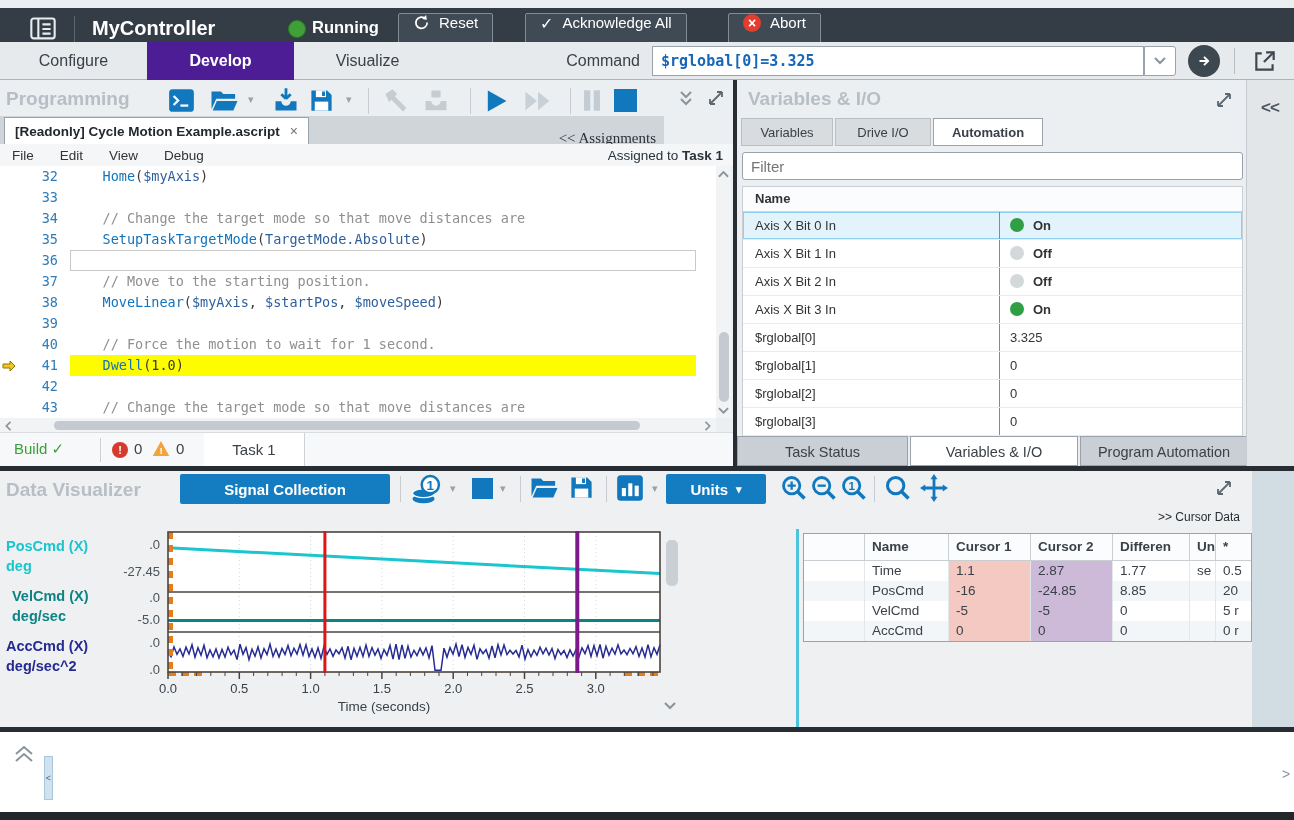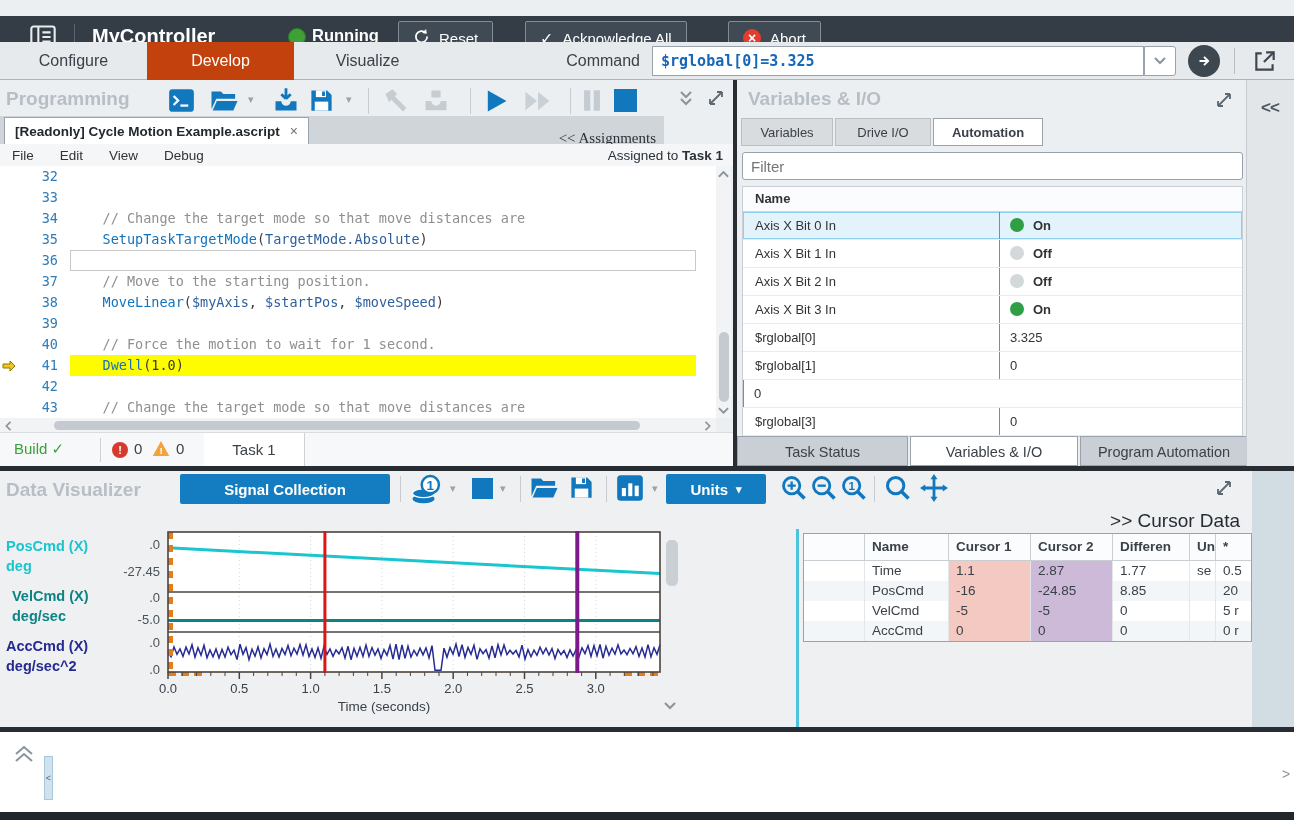--- a/index.html
+++ b/index.html
@@ -1,28 +1,28 @@
 <!DOCTYPE html>
 <html><head>
 <meta charset="utf-8">
 <style>
   html,body{margin:0;padding:0;background:#666;}
   .screen{position:relative;width:1294px;height:820px;background:#eceff1;overflow:hidden;
           font-family:"Liberation Sans",sans-serif;-webkit-font-smoothing:antialiased;}
   .abs{position:absolute;}
   
-  .topbar{left:0;top:16px;width:1294px;height:42px;background:#343d46;display:flex;align-items:center;}
+  .topbar{left:0;top:8px;width:1294px;height:42px;background:#343d46;display:flex;align-items:center;}
   .tb-title{font-size:20px;font-weight:bold;color:#fff;}
-  .tb-btn{display:flex;align-items:center;gap:9px;background:#3f4a54;border:1px solid #828c96;color:#fff;
+  .tb-btn{display:flex;align-items:flex-start;gap:9px;background:#3f4a54;border:1px solid #828c96;color:#fff;
           font-size:15px;height:32px;padding:0 14px;border-radius:2px;cursor:default;}
   .run-dot{width:16px;height:16px;border-radius:50%;background:#3fa037;border:1px solid #2d7a28;}
   
   .tabbar{left:0;top:42px;width:1294px;height:38px;background:#e7eaec;border-bottom:1px solid #adb5bb;box-sizing:border-box;}
   .mtab{position:absolute;top:0;height:38px;line-height:38px;text-align:center;font-size:16px;color:#3a4148;}
-  .mtab.active{background:#c2410c;color:#fff;font-weight:normal;}
+  .mtab.active{background:#4c1d95;color:#fff;font-weight:bold;}
   .cmd-input{position:absolute;box-sizing:border-box;border:1px solid #9aa3ab;background:#fff;
              font-family:"DejaVu Sans Mono",monospace;font-size:15px;font-weight:bold;color:#1766b8;padding:0 8px;}
   
   .panel-title{font-size:19px;font-weight:bold;color:#b7bec5;}
   .divider-dark{background:#272d33;}
   .toolsep{width:1px;background:#c6ccd1;}
   .caret{font-size:11px;color:#9aa2a8;}
   
   .filetab{position:absolute;background:#fff;border:1px solid #9aa3ab;border-bottom:none;box-sizing:border-box;
            display:flex;align-items:center;font-size:13.5px;color:#21282e;padding:0 10px;gap:10px;}
@@ -219,20 +219,21 @@
         <span>Assigned to</span>
         <b>Task 1</b>
       </span>
     </div>
 
     <div class="editor" style="left:0;top:86px;width:716px;height:252px;">
       <div>
           <div class="ed-row">
             <span class="ed-margin"></span>
             <span class="ed-num">32</span>
+            <span class="ed-code"><span class="tok-p">    </span><span class="tok-fn">Home</span><span class="tok-p">(</span><span class="tok-var">$myAxis</span><span class="tok-p">)</span></span>
           </div>
           <div class="ed-row">
             <span class="ed-margin"></span>
             <span class="ed-num">33</span>
             <span class="ed-code"></span>
           </div>
           <div class="ed-row">
             <span class="ed-margin"></span>
             <span class="ed-num">34</span>
             <span class="ed-code"><span class="tok-cmt">    // Change the target mode so that move distances are</span></span>
@@ -368,20 +369,21 @@
           </div>
           <div class="var-row">
             <span class="var-name">$rglobal[0]</span>
             <span class="var-val"><span>3.325</span></span>
           </div>
           <div class="var-row">
             <span class="var-name">$rglobal[1]</span>
             <span class="var-val"><span>0</span></span>
           </div>
           <div class="var-row">
+            <span class="var-name">$rglobal[2]</span>
             <span class="var-val"><span>0</span></span>
           </div>
           <div class="var-row">
             <span class="var-name">$rglobal[3]</span>
             <span class="var-val"><span>0</span></span>
           </div>
         </div>
     </div>
 
     <div class="btab" style="left:0;top:356px;width:171px;">Task Status</div>
@@ -469,21 +471,21 @@
           <path d="M24 12l-4.5-3v6z" fill="#1278be"></path>
         </svg></div>
     <div class="abs" style="left:1214px;top:7px;">
       <svg width="20" height="20" viewBox="0 0 20 20">
           <g fill="none" stroke="#5a6872" stroke-width="1.8">
             <path d="M4 16L16 4"></path>
             <path d="M4 16v-5M4 16h5M16 4v5M16 4h-5"></path>
           </g>
         </svg></div>
 
-    <div class="abs" style="right:54px;top:39px;font-size:19px;color:#262d33;">&gt;&gt; Cursor Data</div>
+    <div class="abs" style="right:54px;top:39px;font-size:12px;color:#262d33;">&gt;&gt; Cursor Data</div>
 
     <div>
         <div class="sig-label" style="left: 6px; top: 65px; color: rgb(25, 198, 206);">
           <div>PosCmd (X)</div>
           <div>deg</div>
         </div>
         <div class="sig-label" style="left: 12px; top: 115px; color: rgb(12, 132, 132);">
           <div>VelCmd (X)</div>
           <div>deg/sec</div>
         </div>

